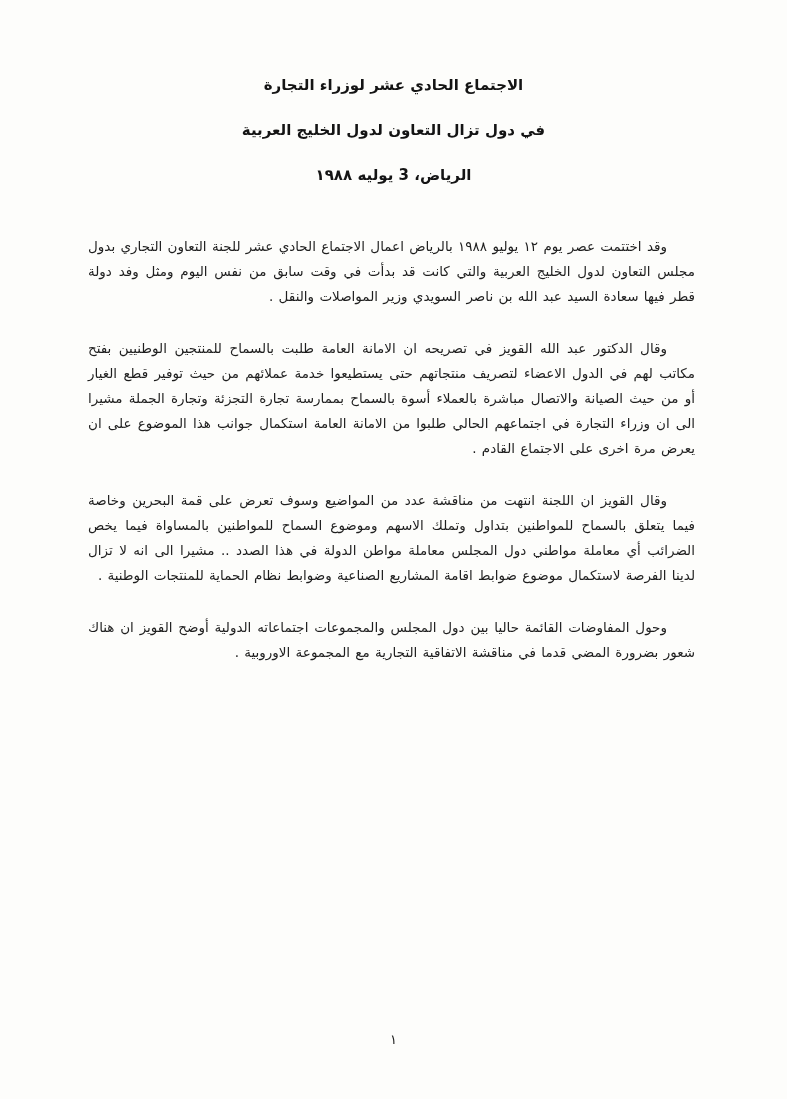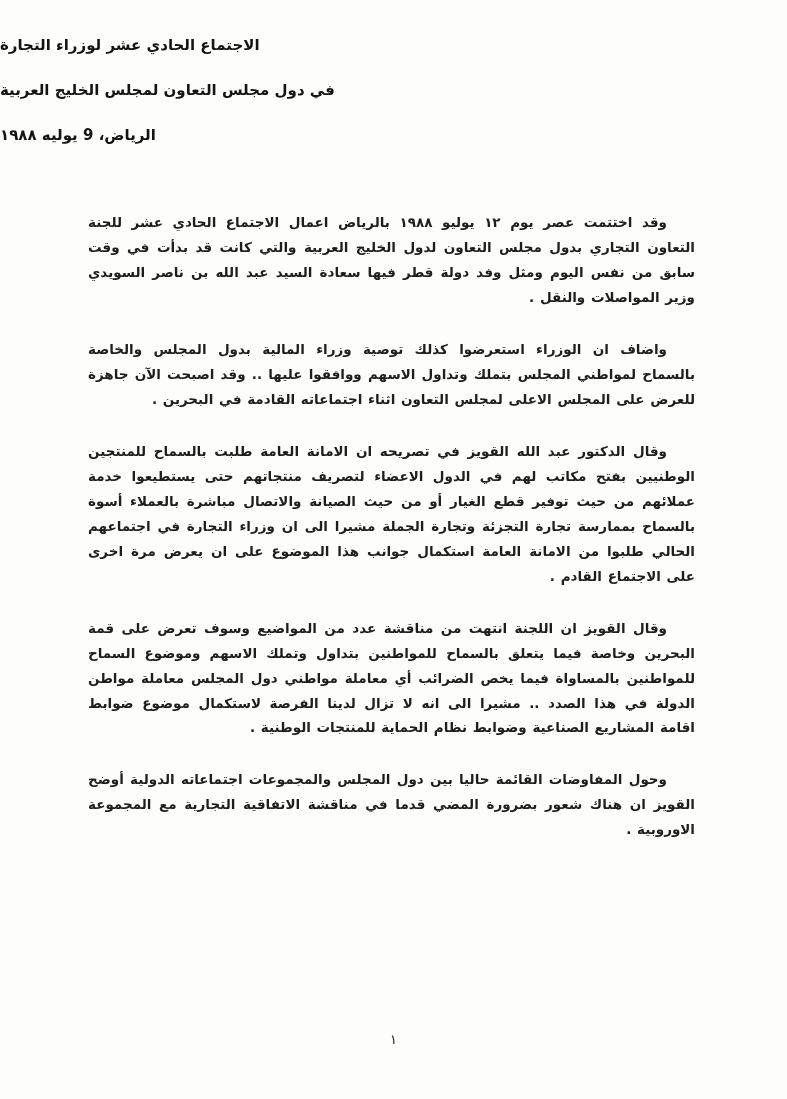--- a/index.html
+++ b/index.html
@@ -16,33 +16,32 @@
     color: #1c1c1c;
     direction: rtl;
   }
   .page {
     position: relative;
     width: 787px;
     height: 1099px;
     background: #fdfdfb;
   }
   .doc-header {
-    padding-top: 36px;
-    text-align: left;
+    padding-top: 76px;
+    text-align: center;
   }
   .title-line {
     font-size: 15px;
     font-weight: bold;
     letter-spacing: 0.2px;
     margin-bottom: 27px;
     color: #141414;
   }
   .doc-body {
-    margin: 66px 92px 0 88px;
-    font-weight: bold;
+    margin: 50px 92px 0 88px;
   }
   .para {
     font-size: 13.5px;
     line-height: 1.85;
     text-align: justify;
     text-align-last: right;
     text-indent: 28px;
     margin: 0 0 27px 0;
     color: #1e1e1e;
     word-spacing: 1px;
@@ -57,27 +56,26 @@
     color: #1e1e1e;
   }
 </style>
 </head>
 <body>
 
 <div class="page">
 
   <header class="doc-header">
     <div class="title-line">الاجتماع الحادي عشر لوزراء التجارة</div>
-    <div class="title-line">في دول مجلس التعاون لمجلس الخليج العربية</div>
-    <div class="title-line">الرياض، 9 يوليه ١٩٨٨</div>
+    <div class="title-line">في دول تزال التعاون لدول الخليج العربية</div>
+    <div class="title-line">الرياض، 3 يوليه ١٩٨٨</div>
   </header>
 
   <main class="doc-body">
     <p class="para">وقد اختتمت عصر يوم ١٢ يوليو ١٩٨٨ بالرياض اعمال الاجتماع الحادي عشر للجنة التعاون التجاري بدول مجلس التعاون لدول الخليج العربية والتي كانت قد بدأت في وقت سابق من نفس اليوم ومثل وفد دولة قطر فيها سعادة السيد عبد الله بن ناصر السويدي وزير المواصلات والنقل .</p>
-    <p class="para">واضاف ان الوزراء استعرضوا كذلك توصية وزراء المالية بدول المجلس والخاصة بالسماح لمواطني المجلس بتملك وتداول الاسهم ووافقوا عليها .. وقد اصبحت الآن جاهزة للعرض على المجلس الاعلى لمجلس التعاون اثناء اجتماعاته القادمة في البحرين .</p>
     <p class="para">وقال الدكتور عبد الله القويز في تصريحه ان الامانة العامة طلبت بالسماح للمنتجين الوطنيين بفتح مكاتب لهم في الدول الاعضاء لتصريف منتجاتهم حتى يستطيعوا خدمة عملائهم من حيث توفير قطع الغيار أو من حيث الصيانة والاتصال مباشرة بالعملاء أسوة بالسماح بممارسة تجارة التجزئة وتجارة الجملة مشيرا الى ان وزراء التجارة في اجتماعهم الحالي طلبوا من الامانة العامة استكمال جوانب هذا الموضوع على ان يعرض مرة اخرى على الاجتماع القادم .</p>
     <p class="para">وقال القويز ان اللجنة انتهت من مناقشة عدد من المواضيع وسوف تعرض على قمة البحرين وخاصة فيما يتعلق بالسماح للمواطنين بتداول وتملك الاسهم وموضوع السماح للمواطنين بالمساواة فيما يخص الضرائب أي معاملة مواطني دول المجلس معاملة مواطن الدولة في هذا الصدد .. مشيرا الى انه لا تزال لدينا الفرصة لاستكمال موضوع ضوابط اقامة المشاريع الصناعية وضوابط نظام الحماية للمنتجات الوطنية .</p>
     <p class="para">وحول المفاوضات القائمة حاليا بين دول المجلس والمجموعات اجتماعاته الدولية أوضح القويز ان هناك شعور بضرورة المضي قدما في مناقشة الاتفاقية التجارية مع المجموعة الاوروبية .</p>
   </main>
 
   <footer>
     <div class="page-number">١</div>
   </footer>
 
 </div>

